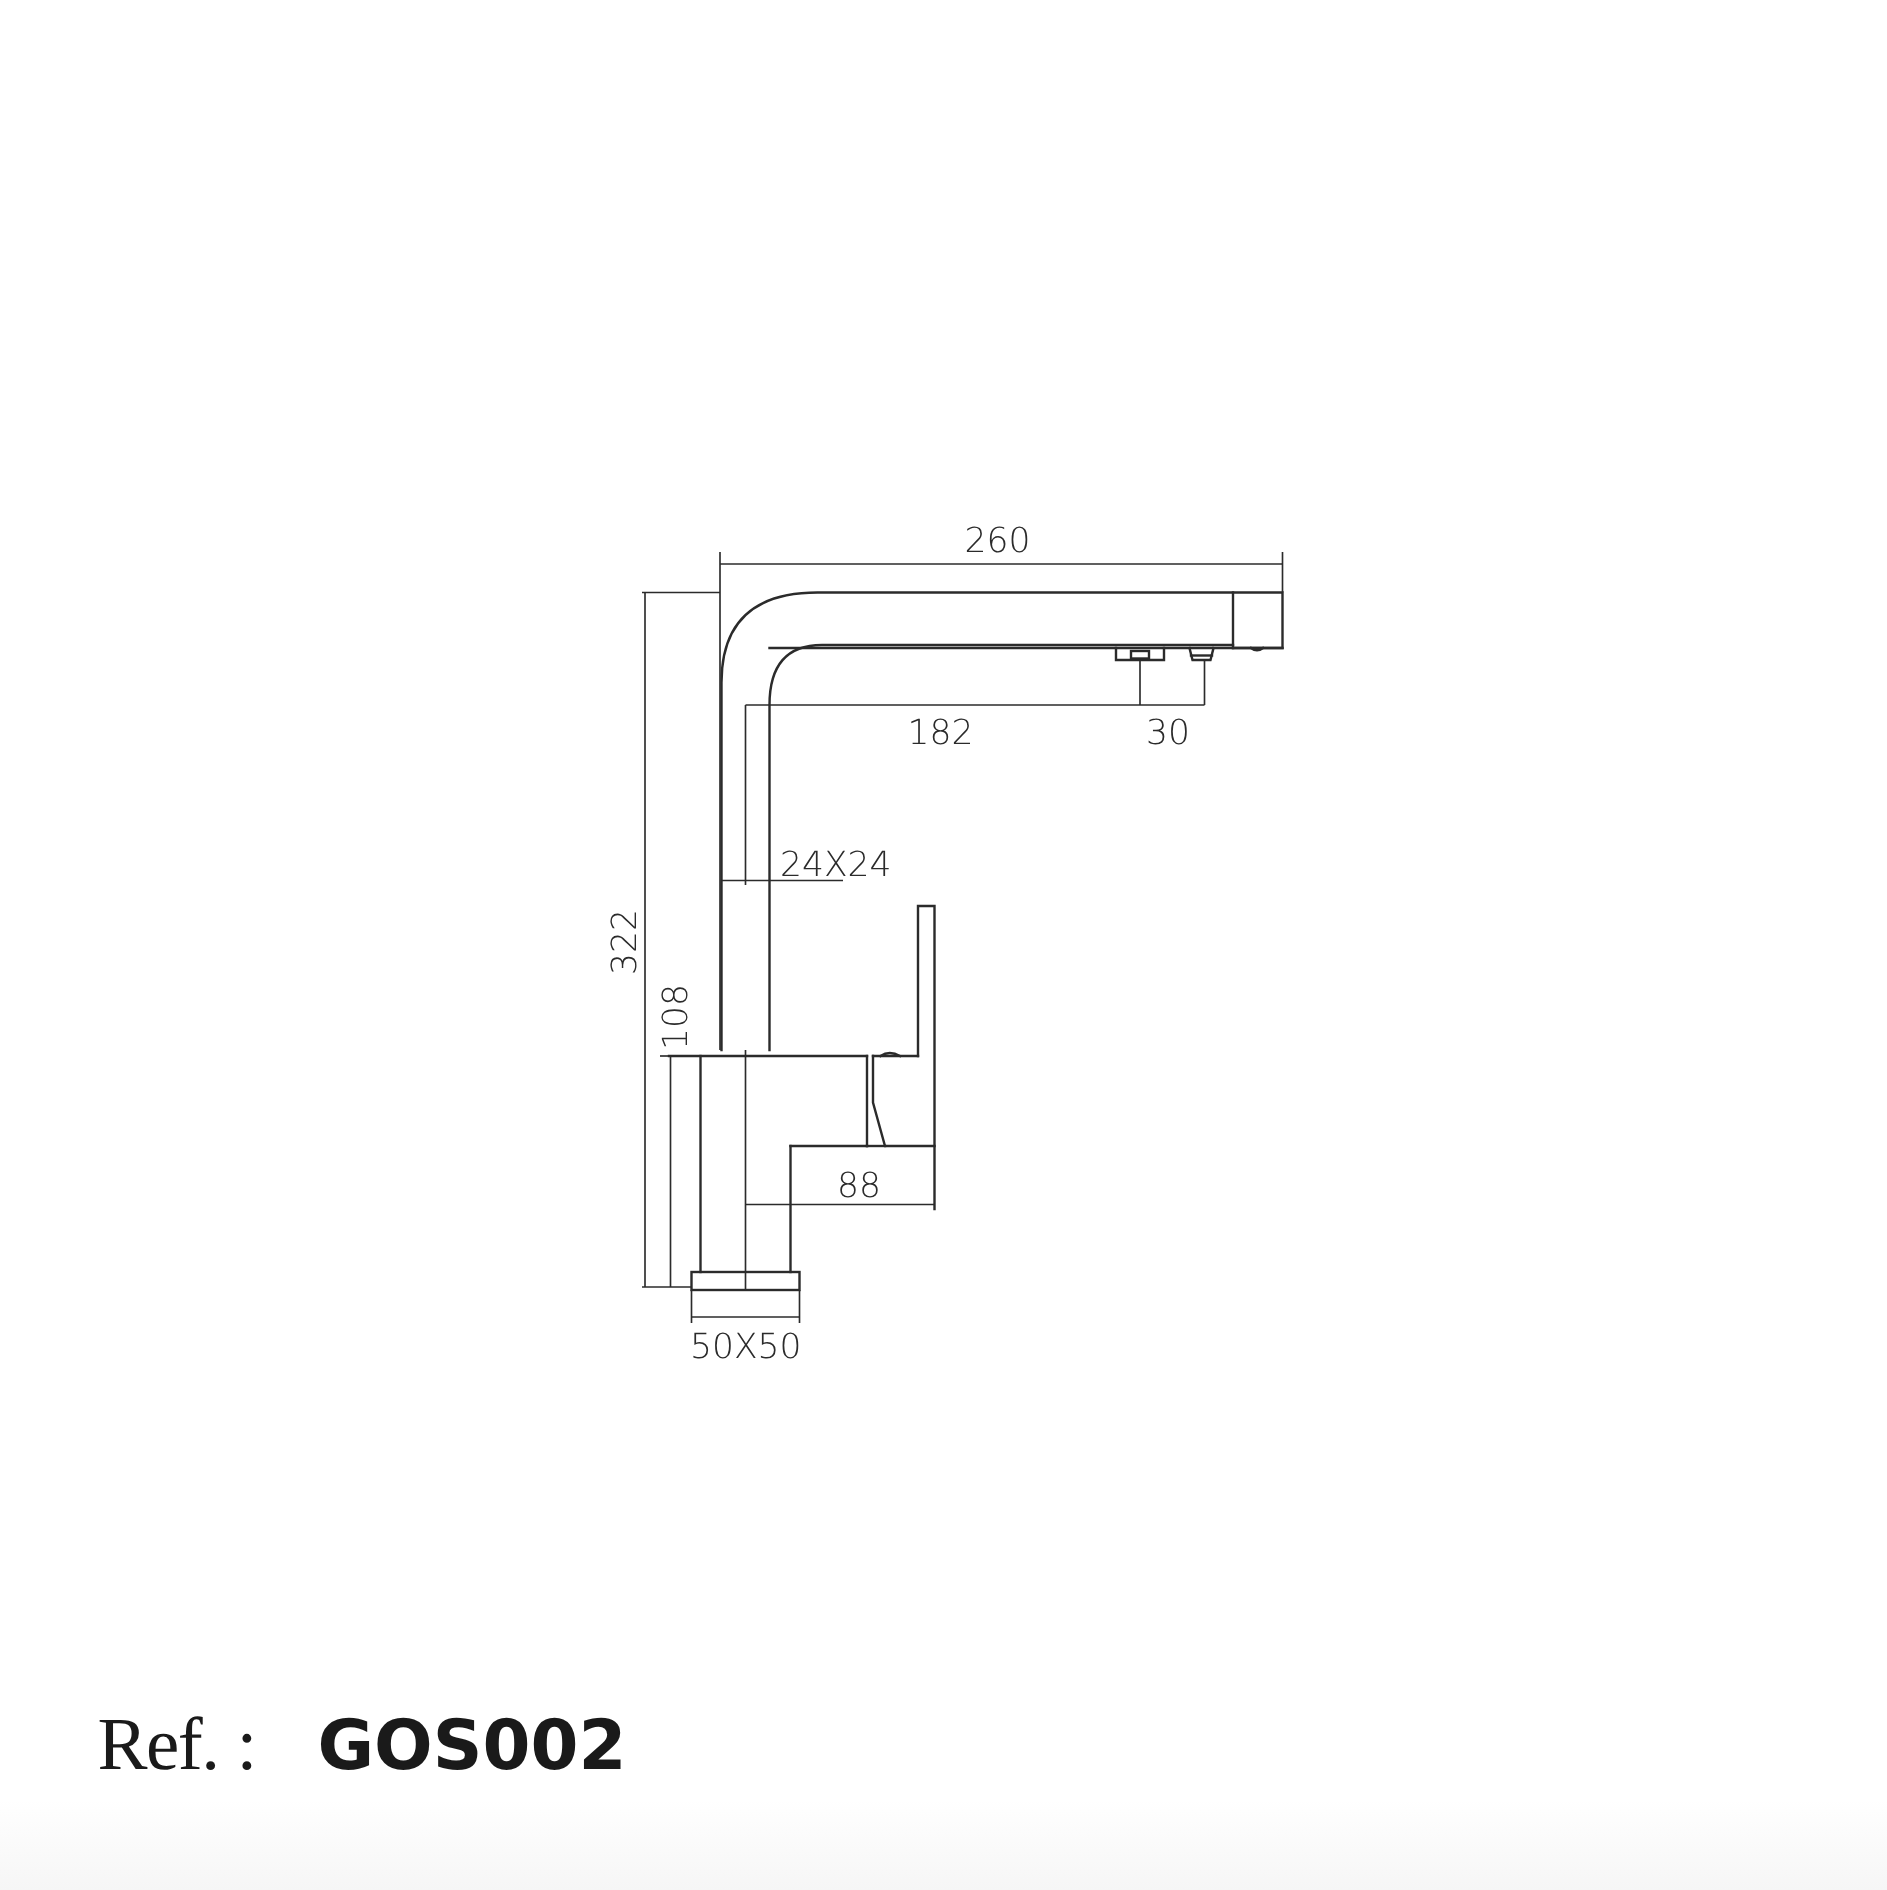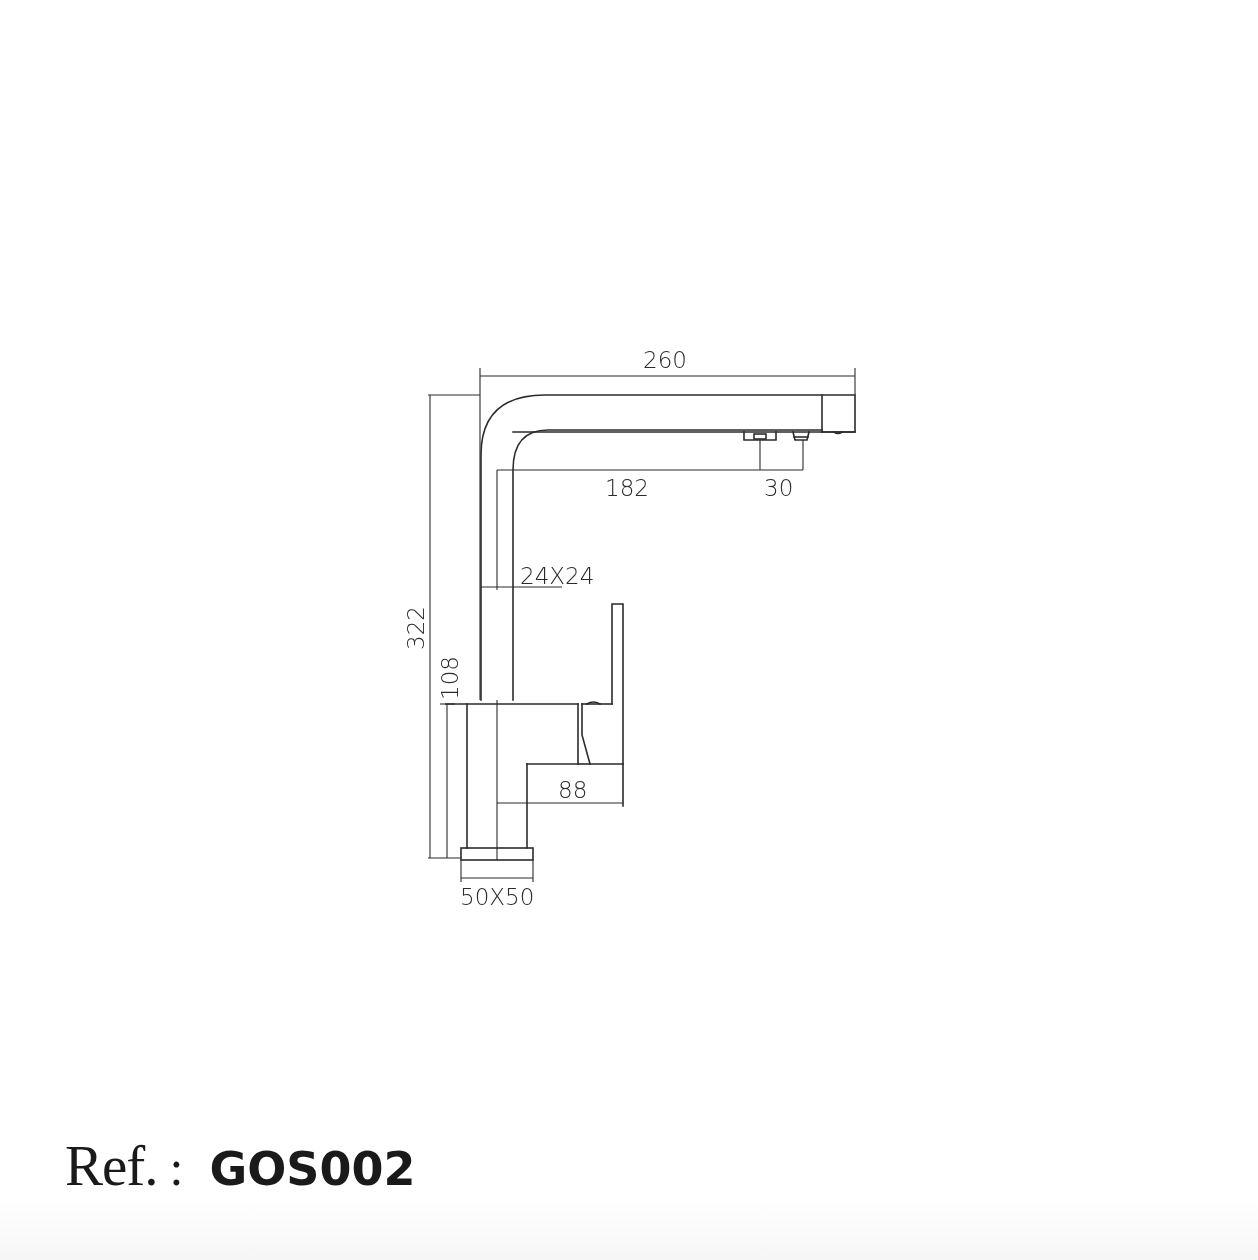--- a/index.html
+++ b/index.html
@@ -9,23 +9,23 @@
     font-family: "Liberation Sans", sans-serif;
   }
   #drawing { position: absolute; left: 0; top: 0; width: 1258px; height: 1260px; }
   #drawing .ln { stroke: #2b2b2b; stroke-width: 1.6; fill: none; stroke-linecap: square; }
   #drawing .dim { stroke: #2b2b2b; stroke-width: 1.1; fill: none; }
   #drawing text { font-family: "DejaVu Sans", sans-serif; font-size: 23px; fill: #2b2b2b; font-weight: 300; }
   .ref {
     position: absolute; left: 65px; top: 1133px; height: 60px;
     display: flex; align-items: baseline; white-space: nowrap;
   }
-  .ref-label { font-family: "Liberation Serif", serif; font-size: 57px; color: #1a1a1a; letter-spacing: -1px; }
+  .ref-label { font-family: "Liberation Serif", serif; font-size: 50px; color: #1a1a1a; letter-spacing: -1px; }
   .ref-sep { font-family: "Liberation Serif", serif; font-size: 50px; color: #1a1a1a; margin-left: 12px; }
-  .ref-code { font-family: "DejaVu Sans", sans-serif; font-weight: bold; font-size: 46px; color: #1a1a1a; margin-left: 26px; letter-spacing: 0px; }
+  .ref-code { font-family: "DejaVu Sans", sans-serif; font-weight: bold; font-size: 46px; color: #1a1a1a; margin-left: 40px; letter-spacing: 0px; }
 </style>
 </head>
 <body>
 
 <svg id="drawing" viewBox="0 0 1258 1260" xmlns="http://www.w3.org/2000/svg">
 
   <g>
     <path class="ln" d="M481 700 L481 455 Q481 395 545 395 L855 395 L855 432 L513 432 Q513 432 513 432"></path>
     <path class="ln" d="M513 700 L513 470 Q513 430 548 430 L822 430"></path>
     <line class="ln" x1="822" y1="395" x2="822" y2="432"></line>

